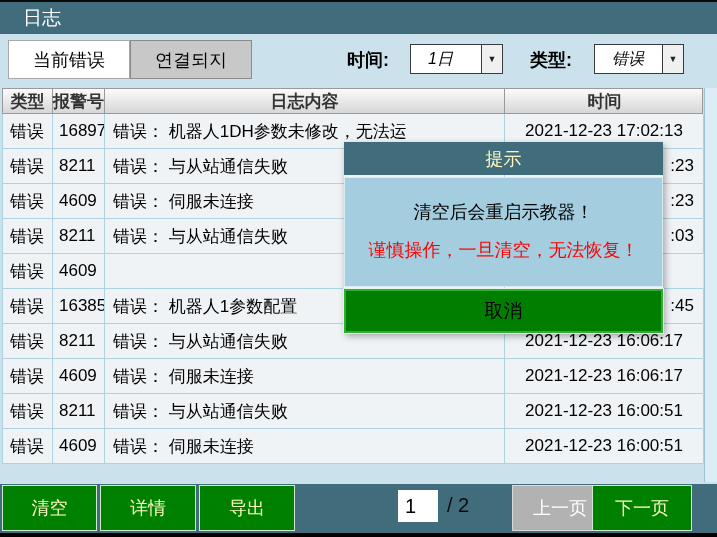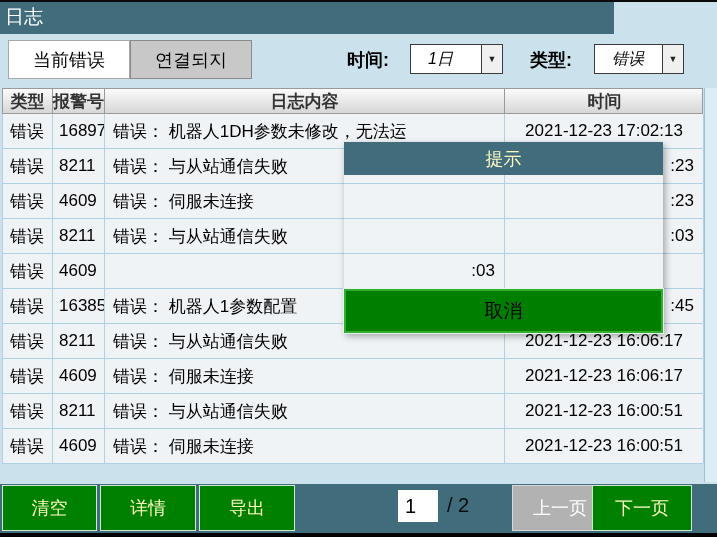--- a/index.html
+++ b/index.html
@@ -1,20 +1,20 @@
 <!DOCTYPE html>
 <html><head>
 <meta charset="utf-8">
 <style>
   html,body{margin:0;padding:0;background:#888;}
   .window{position:relative;width:717px;height:537px;background:#cbe2ed;overflow:hidden;
           font-family:"Liberation Sans","DejaVu Sans",sans-serif;border-top:2px solid #0a0a0a;box-sizing:border-box;}
   
-  .titlebar{position:absolute;left:0;top:0;width:614px;height:32px;background:#406c7c;color:#fff;
-            font-size:19px;line-height:32px;padding-left:5px;box-sizing:border-box;font-family:Liberation Mono, monospace;}
+  .titlebar{position:absolute;left:0;top:0;width:717px;height:32px;background:#406c7c;color:#fff;
+            font-size:19px;line-height:32px;padding-left:23px;box-sizing:border-box;}
   
   .tabs{position:absolute;left:8px;top:38px;display:flex;}
   .tab{width:122px;height:39px;font-size:18px;display:flex;align-items:center;justify-content:center;
        box-sizing:border-box;cursor:pointer;}
   .tab.active{background:#ffffff;border:1px solid #a8a8a8;color:#000;}
   .tab.inactive{background:#c8c8c8;border:1px solid #8a8a8a;color:#000;}
   
   .filter-label{position:absolute;top:46px;font-size:18px;font-weight:bold;color:#000;}
   .combo{position:absolute;top:42px;height:30px;background:#fff;border:1px solid #3a3a3a;display:flex;box-sizing:border-box;}
   .combo-value{flex:1;font-size:16px;padding:4px 0 0 17px;color:#000;white-space:nowrap;overflow:hidden;font-style:italic;}
@@ -163,18 +163,22 @@
     <div class="fbtn green" style="left:199px;width:96px;">导出</div>
     <input class="page-input" value="1" style="">
     <div class="page-total">/ 2</div>
     <div class="fbtn gray" style="left:512px;width:96px;">上一页</div>
     <div class="fbtn green" style="left:592px;width:100px;">下一页</div>
   </div>
   <div class="bottomstrip"></div>
 
   <div class="dialog">
     <div class="dialog-title">提示</div>
+    <div class="dialog-body">
+      <div class="dialog-msg">清空后会重启示教器！</div>
+      <div class="dialog-warning">谨慎操作，一旦清空，无法恢复！</div>
+    </div>
     <div class="dialog-buttons">
       <div class="dialog-btn">取消</div>
     </div>
   </div>
 
 </div>
 
 </body></html>

